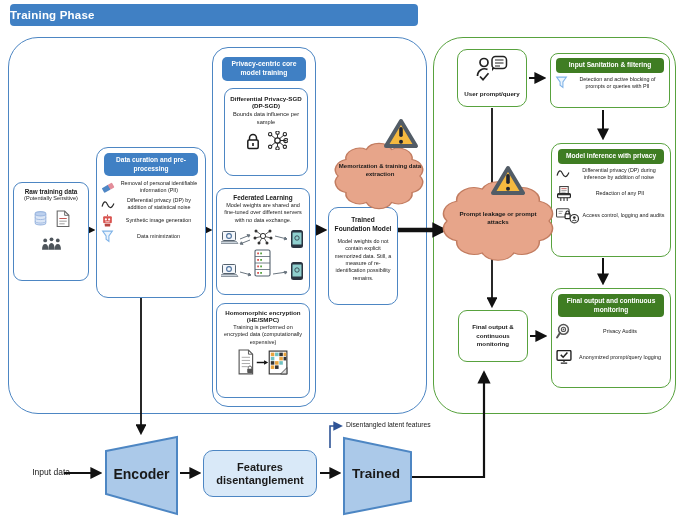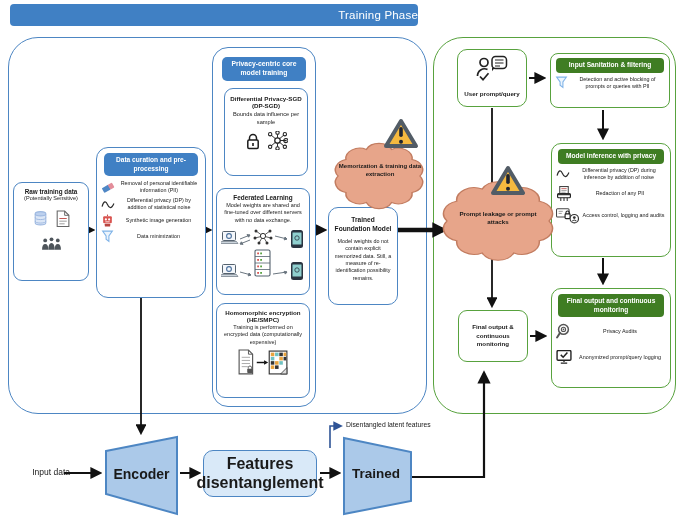--- a/index.html
+++ b/index.html
@@ -1,19 +1,19 @@
 <!DOCTYPE html>
 <html><head>
 <meta charset="utf-8">
 <style>
   html,body{margin:0;padding:0;background:#fff}
   #canvas{position:relative;width:685px;height:516px;background:#fff;
     font-family:"Liberation Sans",sans-serif;color:#1a1a1a;overflow:hidden}
-  .phase{position:absolute;z-index:3;display:flex;align-items:center;justify-content:flex-end;
-    color:#fff;font-weight:400;font-size:11.5px;border-radius:4px;letter-spacing:.2px}
+  .phase{position:absolute;z-index:3;display:flex;align-items:center;justify-content:flex-start;
+    color:#fff;font-weight:700;font-size:11.5px;border-radius:4px;letter-spacing:.2px}
   .container{position:absolute;z-index:1;border-radius:30px;box-sizing:border-box;background:#fff}
   .box{position:absolute;z-index:3;background:#fff;border:1.4px solid #4d86c3;border-radius:9px;box-sizing:border-box}
   .gbox{border-color:#58a23e}
   .bluehead{background:#4080c4;color:#fff;font-weight:700;font-size:6.6px;line-height:1.3;border-radius:5px;
     display:flex;align-items:center;justify-content:center;text-align:center;padding:3px 3px}
   .greenhead{background:#3f7d23;color:#fff;font-weight:700;font-size:6.6px;line-height:1.3;border-radius:4px;
     display:flex;align-items:center;justify-content:center;text-align:center;padding:3px 2px}
   .ttl{font-weight:700;text-align:center}
   .body-txt{text-align:center;line-height:1.35}
   .row{display:flex;align-items:center;padding:0 4px;margin-top:3px}
@@ -405,21 +405,21 @@
       </span>
       <div class="lbl">Anonymized prompt/query logging</div>
     </div>
   </div>
 
   <div class="box gbox" style="left:458px;top:310px;width:70px;height:52px;border-radius:9px;display:flex;align-items:center;justify-content:center">
     <div class="ttl" style="font-size:6.2px;line-height:1.4;padding:0 3px">Final output &amp; continuous monitoring</div>
   </div>
 
   <div class="box" style="left:203px;top:450px;width:114px;height:47px;background:#d9e9f8;border-width:1.6px;border-radius:10px;display:flex;align-items:center;justify-content:center;z-index:3">
-    <div class="ttl" style="font-size:16px;line-height:1.15">Features disentanglement</div>
+    <div class="ttl" style="font-size:11px;line-height:1.15">Features disentanglement</div>
   </div>
 
   <svg id="over" class="layer" width="685" height="516">
     <g transform="translate(379,176) scale(0.93,0.70)">
       <path d="M44 0 A15 15 0 0 1 35.6 23.5 A15 15 0 0 1 13.6 38 A15 15 0 0 1 -13.6 38 A15 15 0 0 1 -35.6 23.5 A15 15 0 0 1 -44 0 A15 15 0 0 1 -35.6 -23.5 A15 15 0 0 1 -13.6 -38 A15 15 0 0 1 13.6 -38 A15 15 0 0 1 35.6 -23.5 A15 15 0 0 1 44 0 Z" fill="#e7a58a" stroke="#c27c60" stroke-width="1.6"></path>
     </g>
     <g transform="translate(498,221) scale(1.16,0.84)">
       <path d="M44 0 A15 15 0 0 1 35.6 23.5 A15 15 0 0 1 13.6 38 A15 15 0 0 1 -13.6 38 A15 15 0 0 1 -35.6 23.5 A15 15 0 0 1 -44 0 A15 15 0 0 1 -35.6 -23.5 A15 15 0 0 1 -13.6 -38 A15 15 0 0 1 13.6 -38 A15 15 0 0 1 35.6 -23.5 A15 15 0 0 1 44 0 Z" fill="#e7a58a" stroke="#c27c60" stroke-width="1.3"></path>
     </g>
     <g transform="translate(401,134)">

